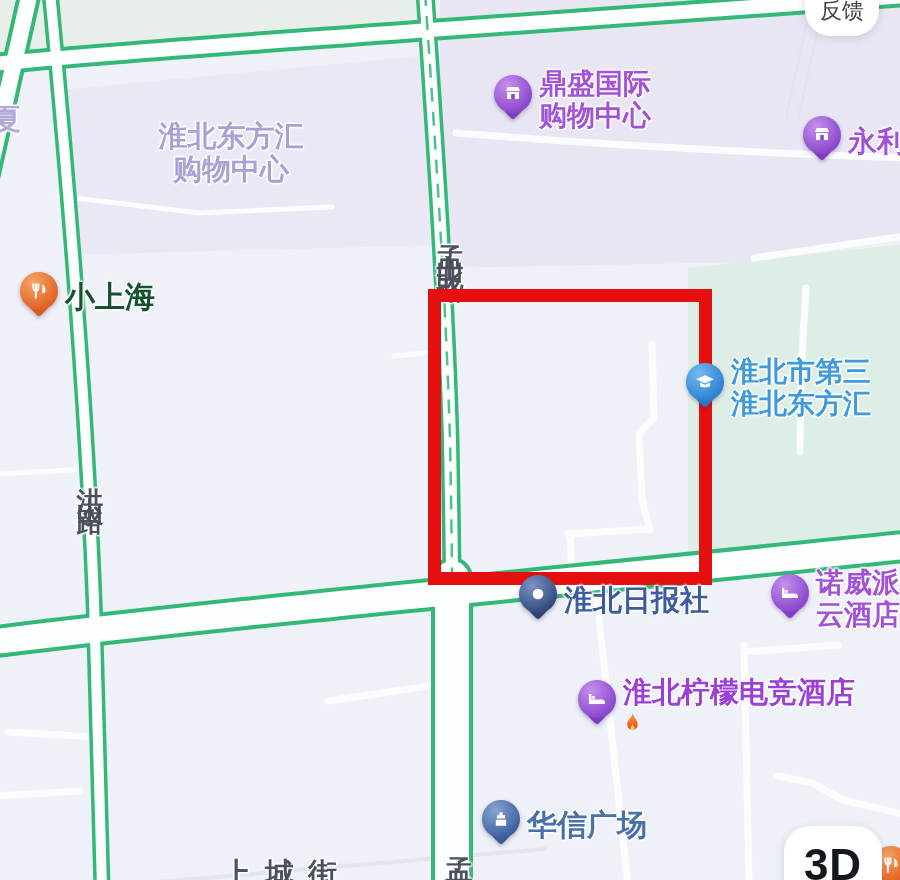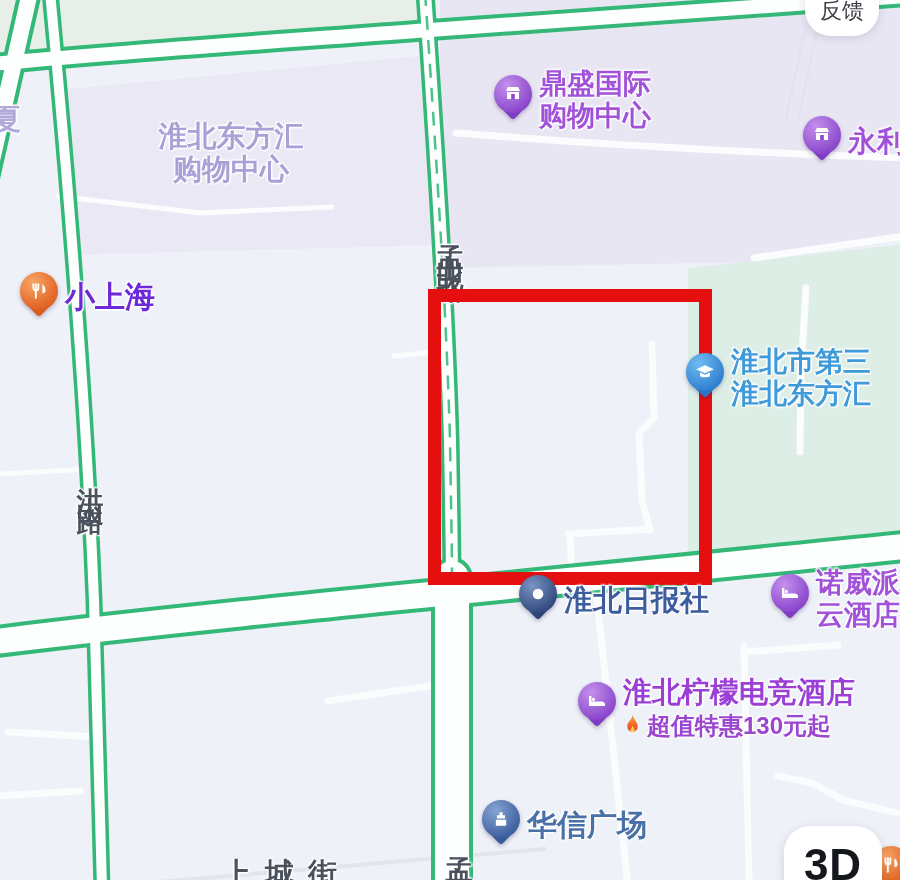--- a/index.html
+++ b/index.html
@@ -148,24 +148,24 @@
         <div class="head">
         <svg width="18" height="18" viewBox="0 0 16 16">
             <g stroke="#fff" stroke-width="1.7" stroke-linecap="round" fill="none">
               <path d="M5.2 2v12"></path>
               <path d="M3 2v3.4a2.2 2.2 0 0 0 4.4 0V2"></path>
             </g>
             <path d="M11 14V2c2 .9 2.8 3.8 2.8 5.8 0 1.5-1 2.2-2.8 2.2z" fill="#fff"></path>
           </svg>
       </div>
     </div>
-    <div class="poi-text halo" style="color:#6d28d9;font-size:30px;text-align:right;">小上海</div>
-  </div>
-
-  <div class="poi" style="left:686px;top:346px;">
+    <div class="poi-text halo" style="color:#14532d;font-size:30px;text-align:right;">小上海</div>
+  </div>
+
+  <div class="poi" style="left:686px;top:356px;">
     <div class="pin blue">
       <div class="tail"></div>
         <div class="head">
         <svg width="20" height="20" viewBox="0 0 18 14">
             <path fill="#fff" d="M9 1 17 4.6 9 8.2 1 4.6z"></path>
             <path fill="#fff" d="M4.6 7.4v3.2c0 1.5 8.8 1.5 8.8 0V7.4L9 9.4z"></path>
           </svg>
       </div>
     </div>
     <div class="poi-text halo" style="color:#3e9ad8;font-size:28px;">
@@ -218,21 +218,20 @@
         <svg width="19" height="23" viewBox="0 0 20 24">
           <defs>
               <linearGradient id="fg" x1="0" y1="0" x2="0" y2="1">
             <stop offset="0" stop-color="#f6a33c"></stop>
                 <stop offset="1" stop-color="#ee4023"></stop>
           </linearGradient>
             </defs>
           <path d="M10 1C10 6 4.5 7.5 4.5 13a5.5 5.5 0 0 0 11 0C15.5 8.5 12 7 10 1z" fill="url(#fg)"></path>
           <path d="M10 12c0 2.4-2.2 3-2.2 5a2.2 2.2 0 0 0 4.4 0C12.2 15 10.6 14 10 12z" fill="#fbd24e"></path>
         </svg>
-        <div class="poi-text halo" style="color:#9b45d0;font-size:24px;font-weight:600;">超值特惠130元起</div>
       </div>
     </div>
   </div>
 
   <div class="poi" style="left:482px;top:800px;justify-content:space-between;">
     <div class="pin steel">
       <div class="tail"></div>
         <div class="head">
         <svg width="18" height="18" viewBox="0 0 16 16">
             <path fill="#fff" d="M6.6 2h2.8v2.6h2.2v3H4.4v-3h2.2z M3.4 8.6h9.2V14H3.4z"></path>

